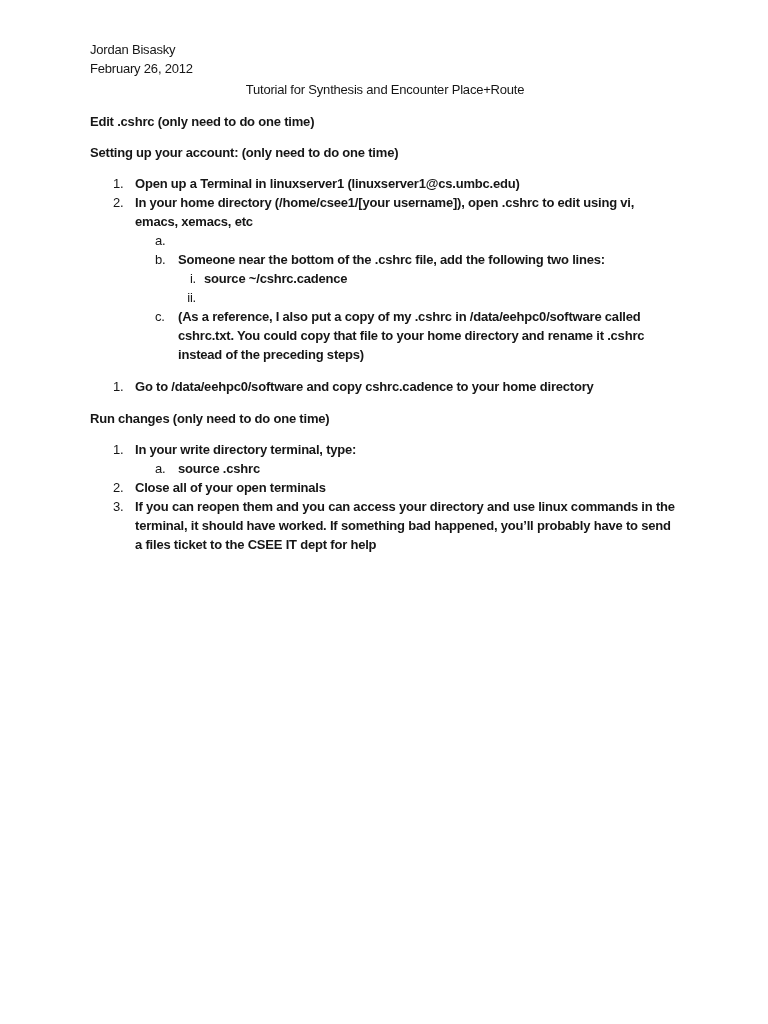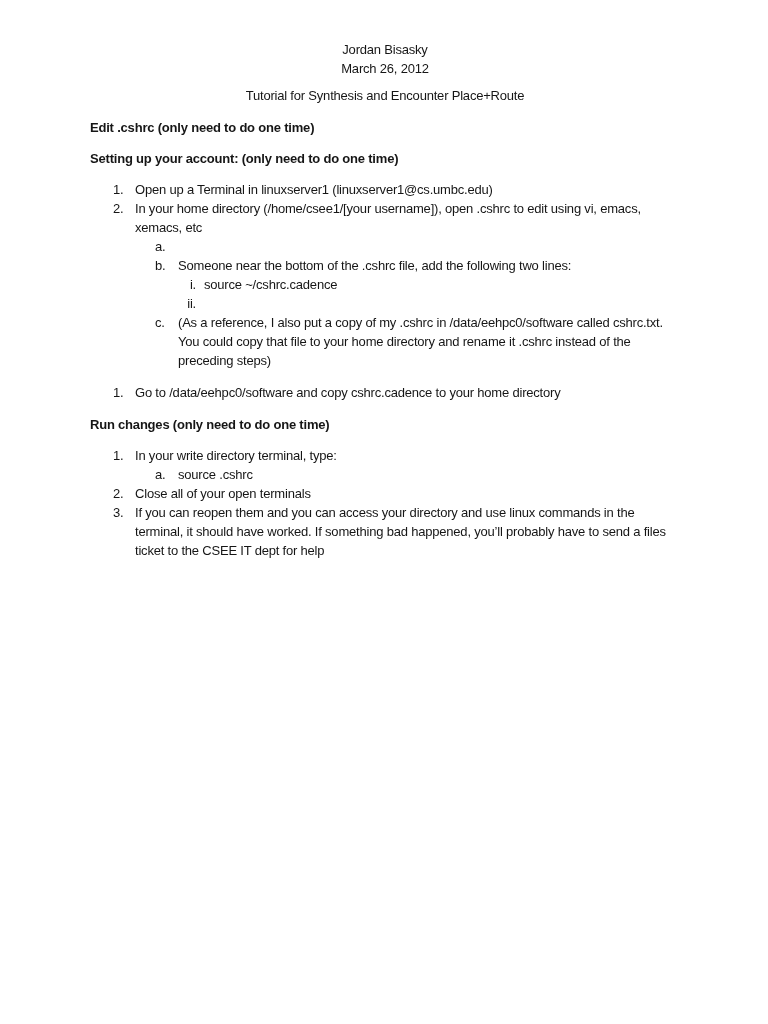--- a/index.html
+++ b/index.html
@@ -18,22 +18,22 @@
     box-sizing: border-box;
     width: 768px;
     height: 1024px;
     padding: 40px 88px 20px 90px;
     background: #ffffff;
     font-size: 13px;
     line-height: 19px;
     letter-spacing: -0.2px;
   }
   .byline {
-    text-align: center;
-    margin-bottom: 8px;
+    text-align: left;
+    margin-bottom: 2px;
   }
   .doc-title {
     text-align: center;
     font-weight: normal;
     margin-bottom: 13px;
   }
   .heading {
     font-weight: bold;
     margin-bottom: 12px;
   }
@@ -43,36 +43,37 @@
   .li {
     display: flex;
     align-items: flex-start;
   }
   .li .mk {
     flex: 0 0 auto;
   }
   .li .tx {
     flex: 1 1 auto;
     min-width: 0;
+    font-weight: bold;
   }
   .l1 { padding-left: 23px; }
   .l1 .mk { width: 22px; }
   .l2 { padding-left: 65px; }
   .l2 .mk { width: 23px; }
   .l3 { padding-left: 86px; }
   .l3 .mk { width: 20px; text-align: right; margin-right: 8px; }
 </style>
 </head>
 <body>
 
 <div class="page">
 
   <div class="byline">
     <div>Jordan Bisasky</div>
-    <div>March 26, 2012</div>
+    <div>February 26, 2012</div>
   </div>
 
   <div class="doc-title">Tutorial for Synthesis and Encounter Place+Route</div>
 
   <div class="heading">Edit .cshrc (only need to do one time)</div>
 
   <div class="heading">Setting up your account: (only need to do one time)</div>
 
   <div class="list">
     <div class="li l1">

